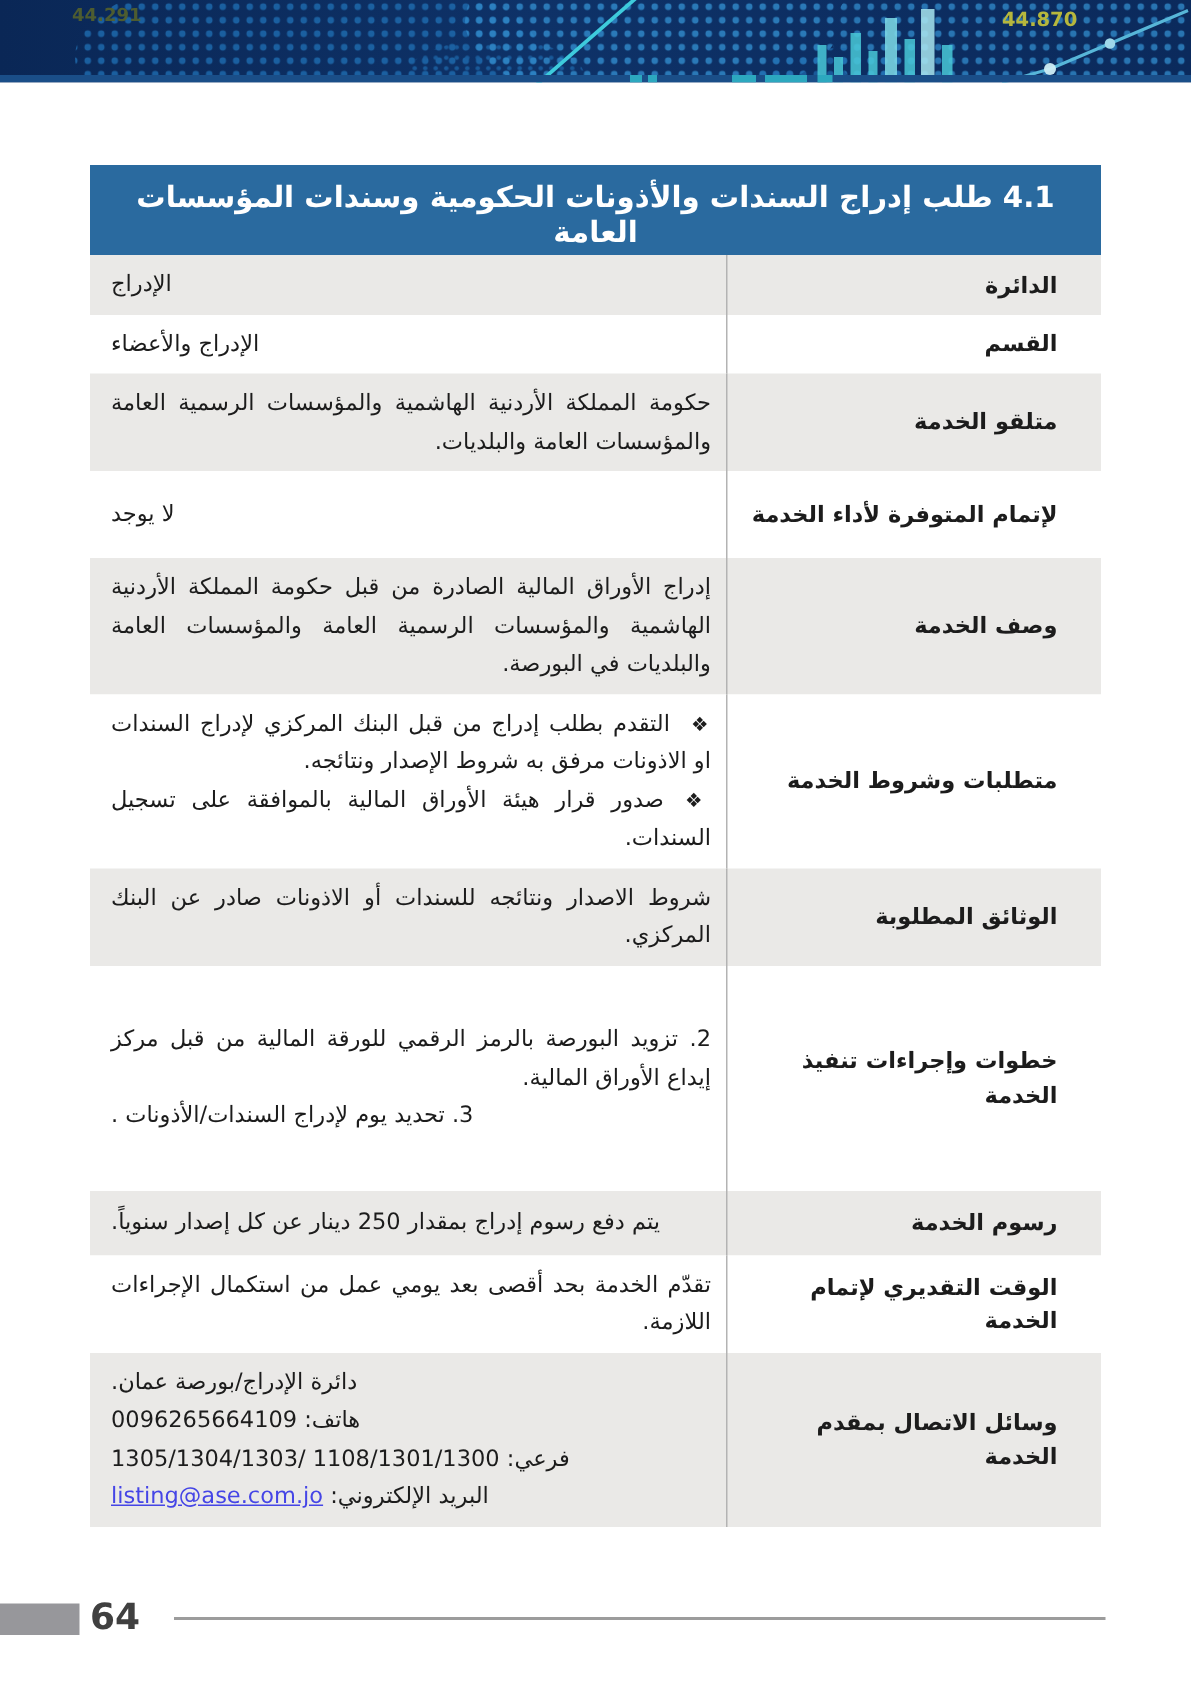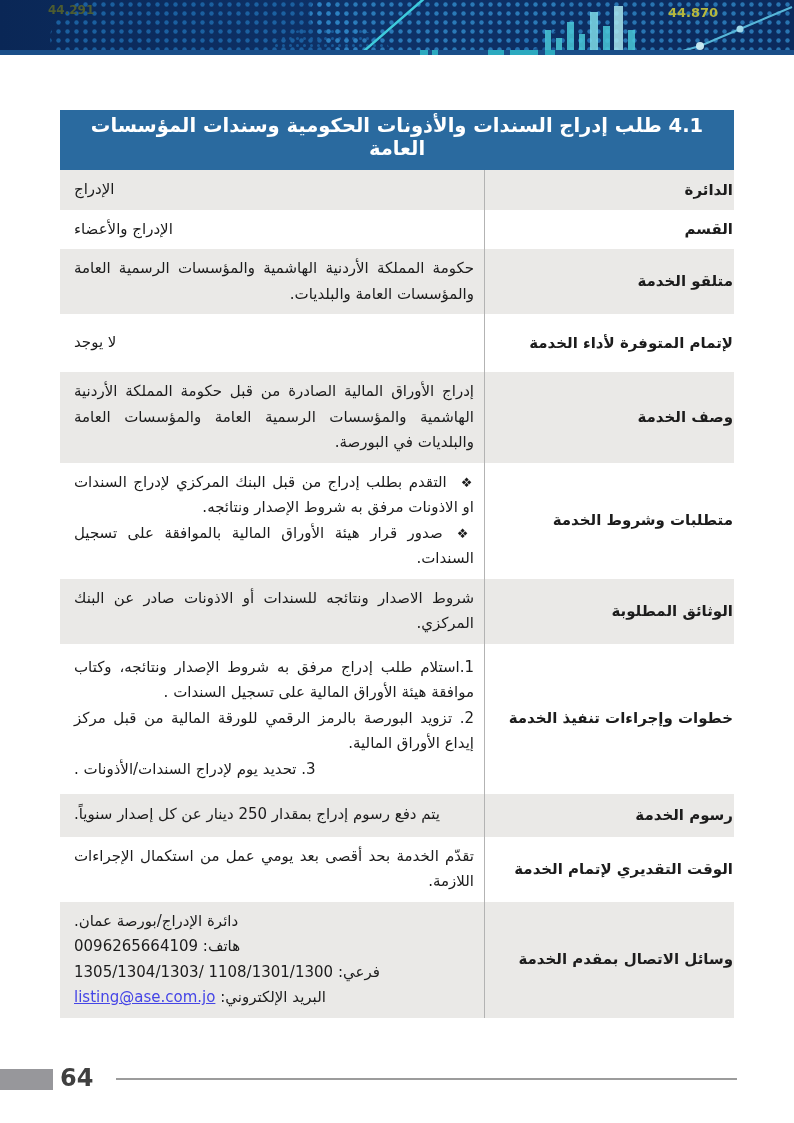--- a/index.html
+++ b/index.html
@@ -8,29 +8,29 @@
   .page { position:relative; width:634px; height:1123px; }
 
   
   .banner { position:absolute; top:0; left:0; width:794px; height:55px; }
   .banner svg { display:block; }
 
   
   .service-table { position:absolute; top:110px; left:60px; width:674px;
                    direction:rtl; font-size:15px; color:#1c1c1c; }
   .title-bar { background:#2a6a9f; color:#ffffff; min-height:60px;
-               display:flex; align-items:flex-start; justify-content:center;
+               display:flex; align-items:flex-end; justify-content:center;
                font-weight:bold; font-size:19.5px; text-align:center;
                padding:4px 14px; }
   .trow { display:flex; }
   .trow.gray { background:#eae9e7; }
   .trow.white { background:#ffffff; }
   .cell { padding:6px 10px;align-items:flex-end; }
   .cell.label { width:249px; font-weight:bold; display:flex; align-items:center;
-                padding:6px 1px 6px 6px; line-height:1.5; }
+                padding:6px 29px 6px 6px; line-height:1.5; }
   .cell.value { flex:1; border-right:1px solid #b3b3b3; display:flex;
                 flex-direction:column; justify-content:center;
                 padding:7px 10px 7px 14px; line-height:1.7; }
   .cell.value.center { align-items:flex-end; text-align:center; }
   .vtext.just { text-align:justify; text-align-last:right; }
   .bullet-line, .step-line { text-align:justify; text-align-last:right; }
   .bullet-glyph { font-size:13px; margin-left:14px; }
   .contact-line { text-align:right; }
   .email-link { color:#4545e6; text-decoration:underline; }
   .ltr-run { direction:ltr; unicode-bidi:embed; display:inline-block; }
@@ -171,21 +171,20 @@
       <div class="cell value">
           <div class="vtext just">شروط الاصدار ونتائجه للسندات أو الاذونات صادر عن البنك المركزي.</div>
         </div>
     </div>
 
     <div class="trow white" style="min-height:150px">
       <div class="cell label">
           <span>خطوات وإجراءات تنفيذ الخدمة</span>
         </div>
       <div class="cell value">
-        <div class="step-line">1.استلام طلب إدراج مرفق به شروط الإصدار  ونتائجه، وكتاب موافقة هيئة الأوراق المالية على تسجيل السندات .</div>
         <div class="step-line">2.  تزويد البورصة بالرمز الرقمي للورقة المالية من قبل مركز إيداع الأوراق المالية.</div>
         <div class="step-line">3. تحديد يوم لإدراج السندات/الأذونات  .</div>
       </div>
     </div>
 
     <div class="trow gray" style="min-height:43px">
       <div class="cell label">
           <span>رسوم الخدمة</span>
         </div>
       <div class="cell value">

